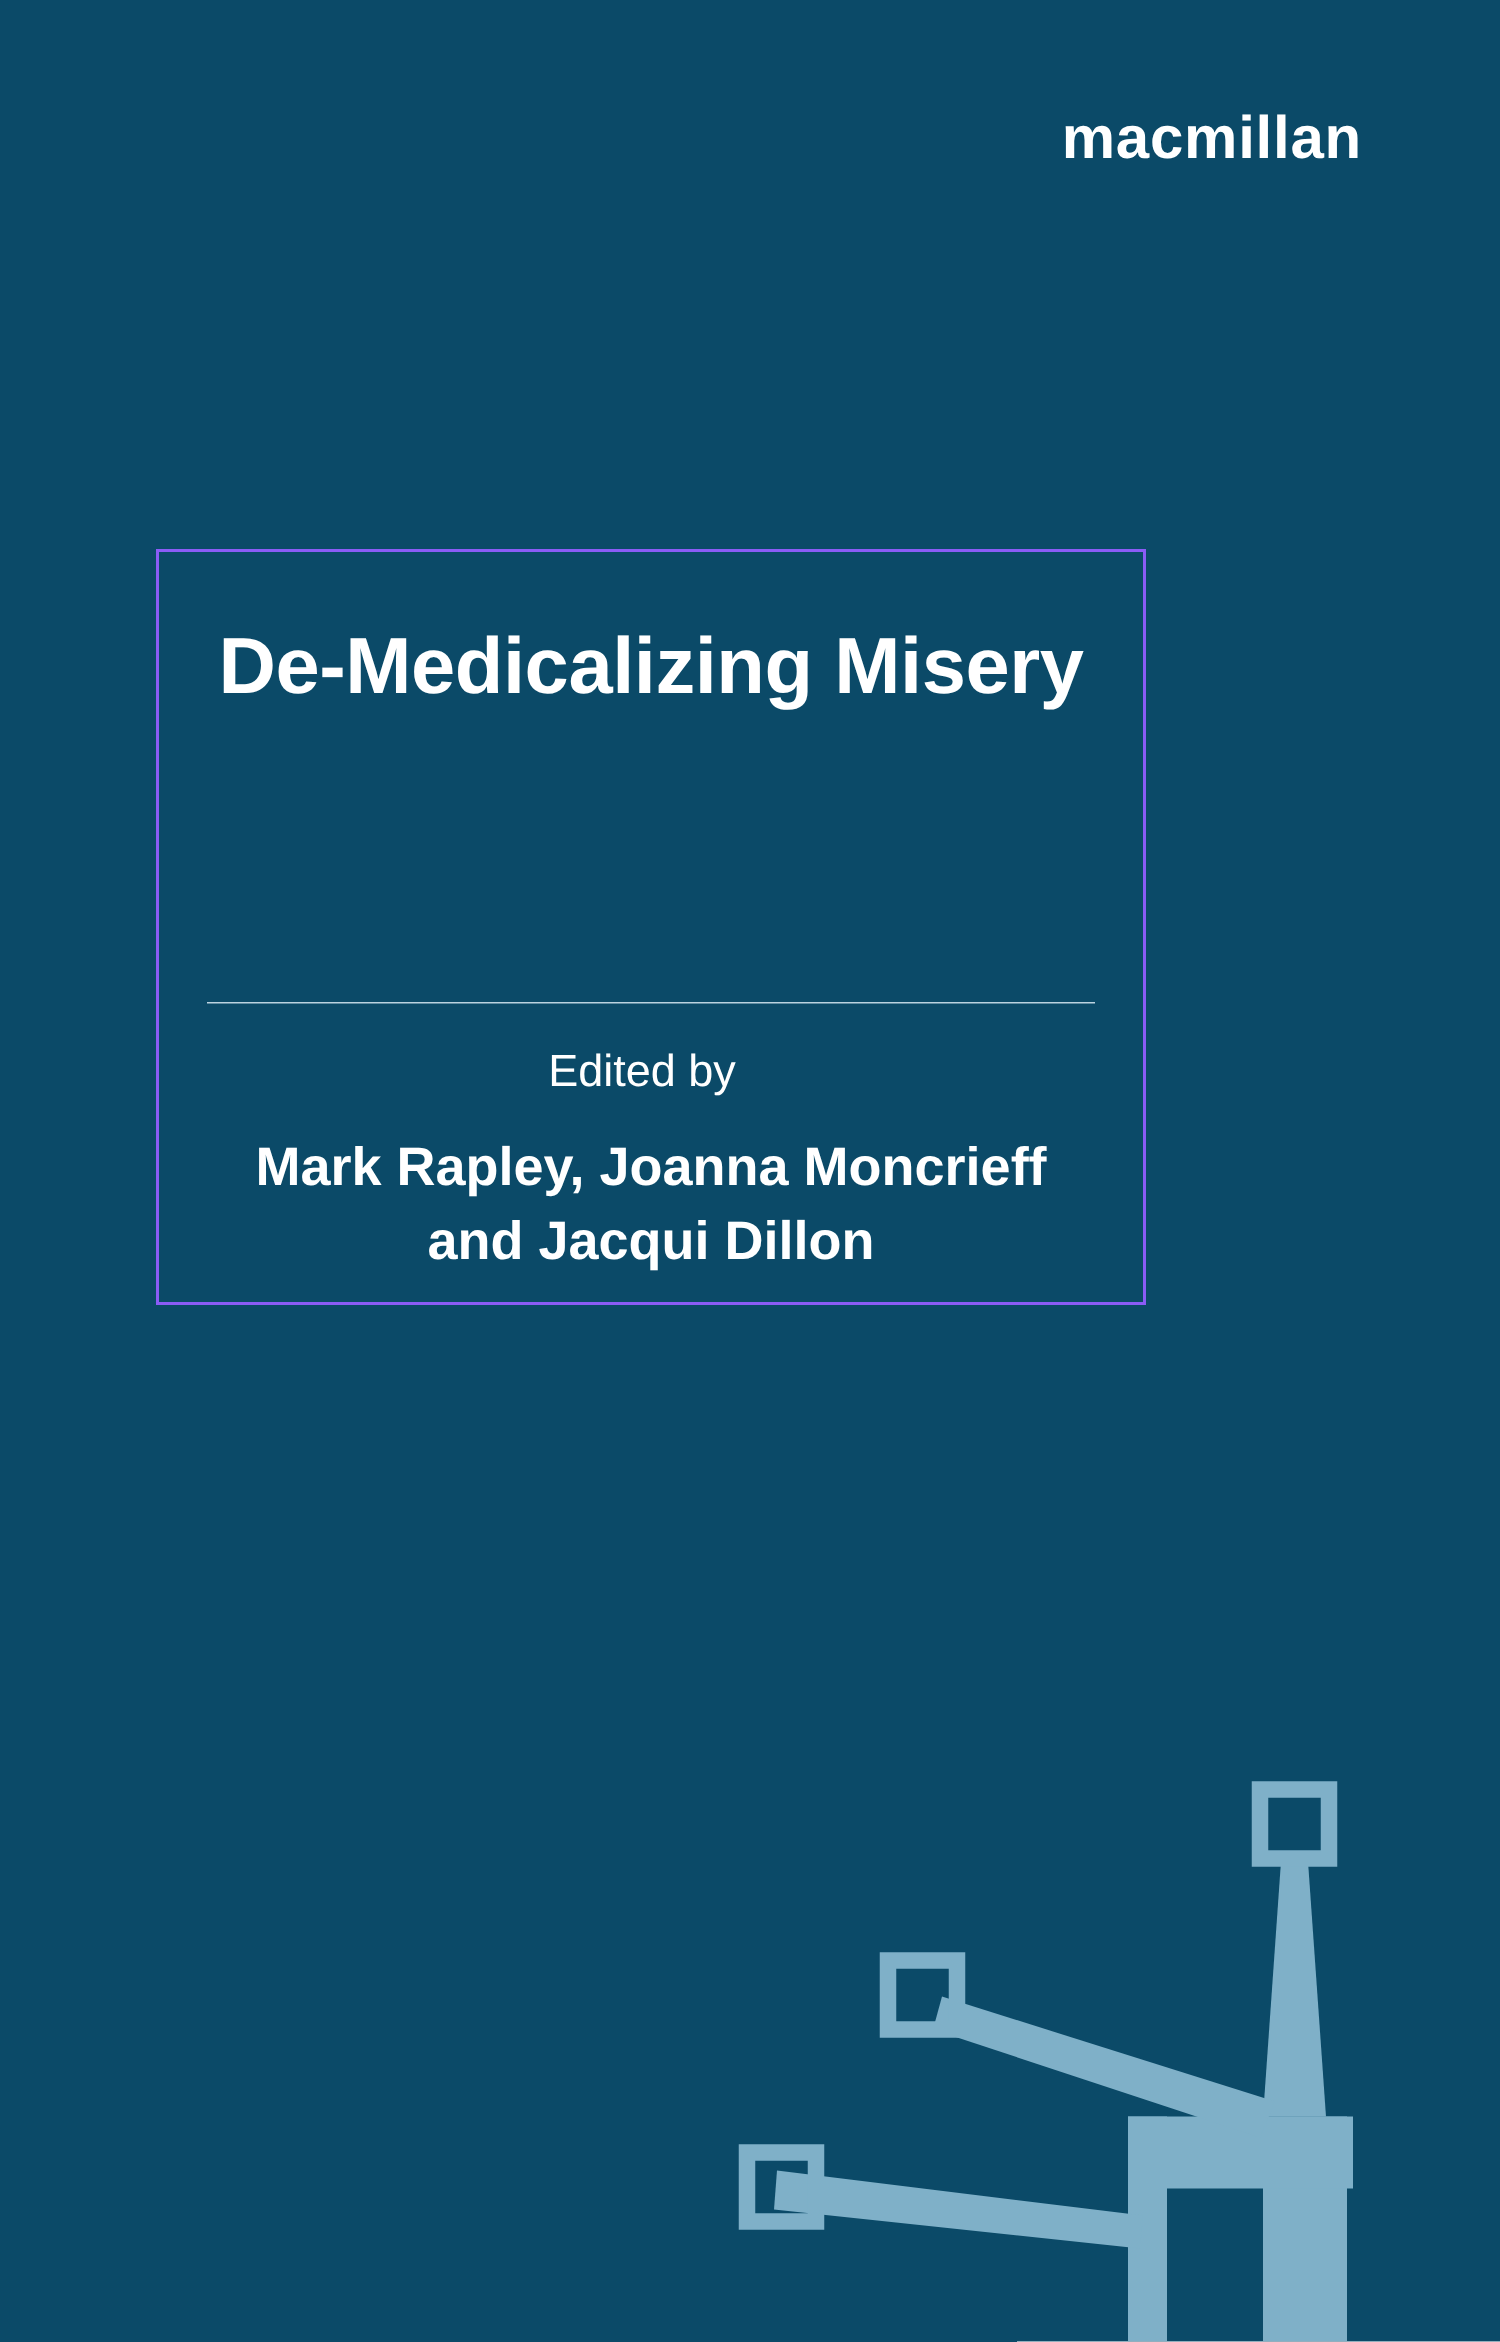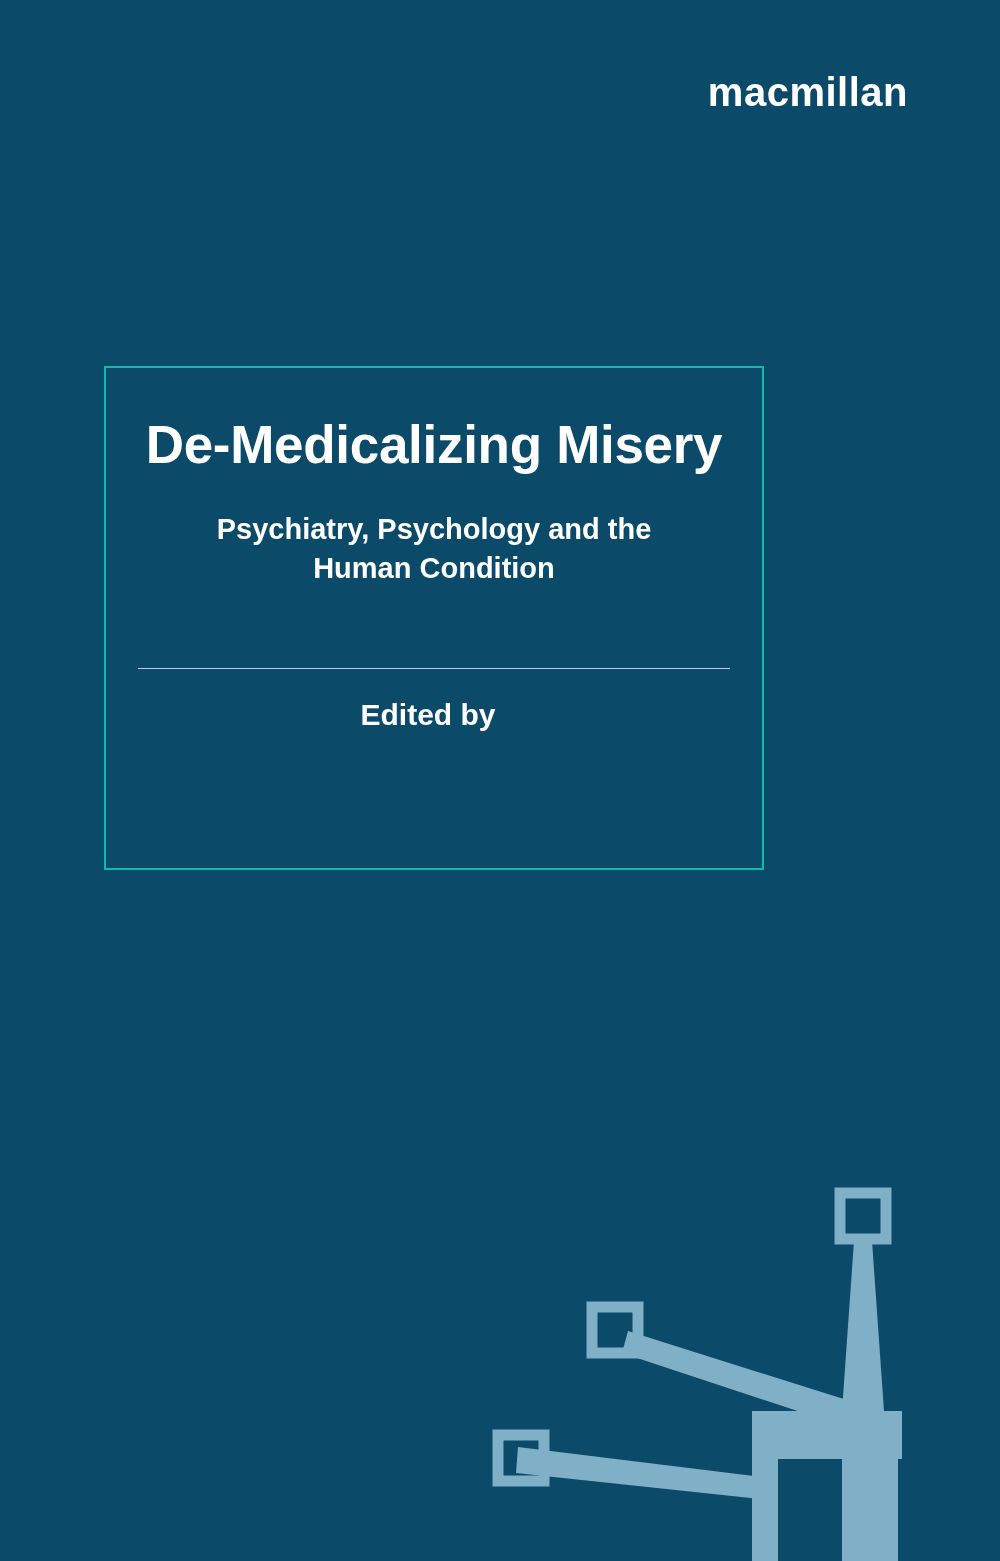--- a/index.html
+++ b/index.html
@@ -39,21 +39,21 @@
     display: block;
     margin-top: 14px;
   }
   
   .title-frame {
     position: absolute;
     left: 104px;
     top: 366px;
     width: 660px;
     height: 504px;
-    border: 2px solid #14b8a6;
+    border: 2px solid #8b5cf6;
     box-sizing: border-box;
   }
   .title-inner {
     position: absolute;
     left: 0;
     right: 0;
     top: 48px;
     text-align: center;
     color: #ffffff;
   }
@@ -82,21 +82,21 @@
   .credits {
     position: absolute;
     left: 0;
     right: 0;
     top: 330px;
     text-align: center;
     color: #ffffff;
   }
   .edited-by {
     font-size: 30px;
-    font-weight: 700;
+    font-weight: 400;
     margin: 0 12px 22px 0;
     text-align: center;
   }
   .editors {
     font-size: 36px;
     font-weight: 700;
     line-height: 1.35;
     margin: 0;
     padding: 0 60px;
   }
@@ -114,25 +114,25 @@
 
 <div class="cover">
 
   <div class="publisher">
     <span class="mac">macmillan</span>
   </div>
 
   <div class="title-frame">
     <div class="title-inner">
       <h1 class="book-title">De-Medicalizing Misery</h1>
-      <p class="book-subtitle">Psychiatry, Psychology and the Human Condition</p>
     </div>
     <div class="rule"></div>
     <div class="credits">
       <p class="edited-by">Edited by</p>
+      <p class="editors">Mark Rapley, Joanna Moncrieff and Jacqui Dillon</p>
     </div>
   </div>
 
   <svg class="artwork" viewBox="0 0 520 480">
     <g fill="#7fb0c8">
 
       <polygon points="374,160 392,160 404,330 362,330"></polygon>
 
       <rect x="362" y="330" width="56" height="150"></rect>
 

